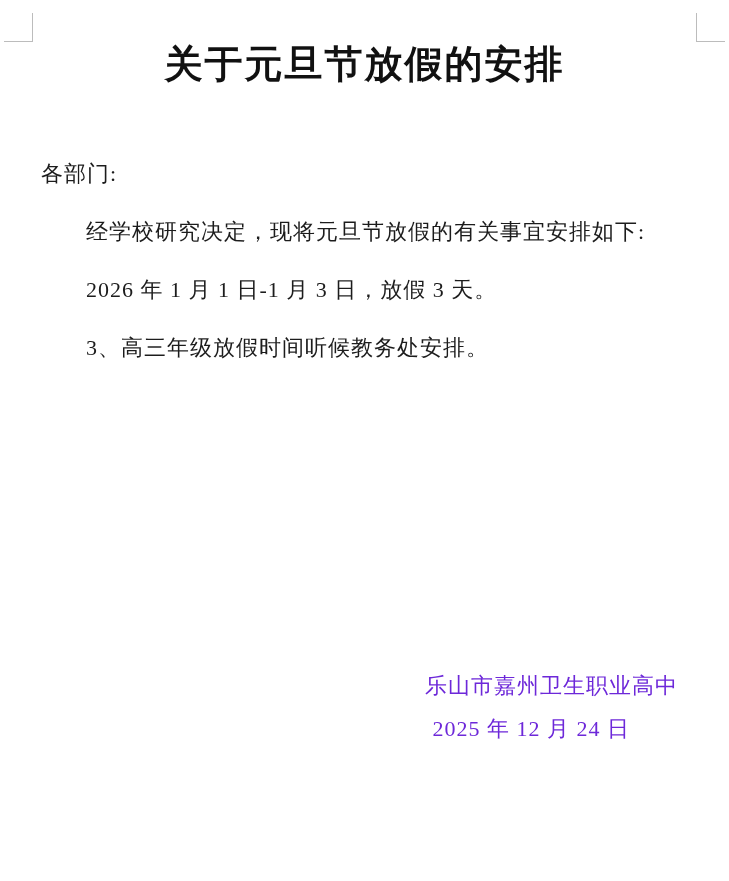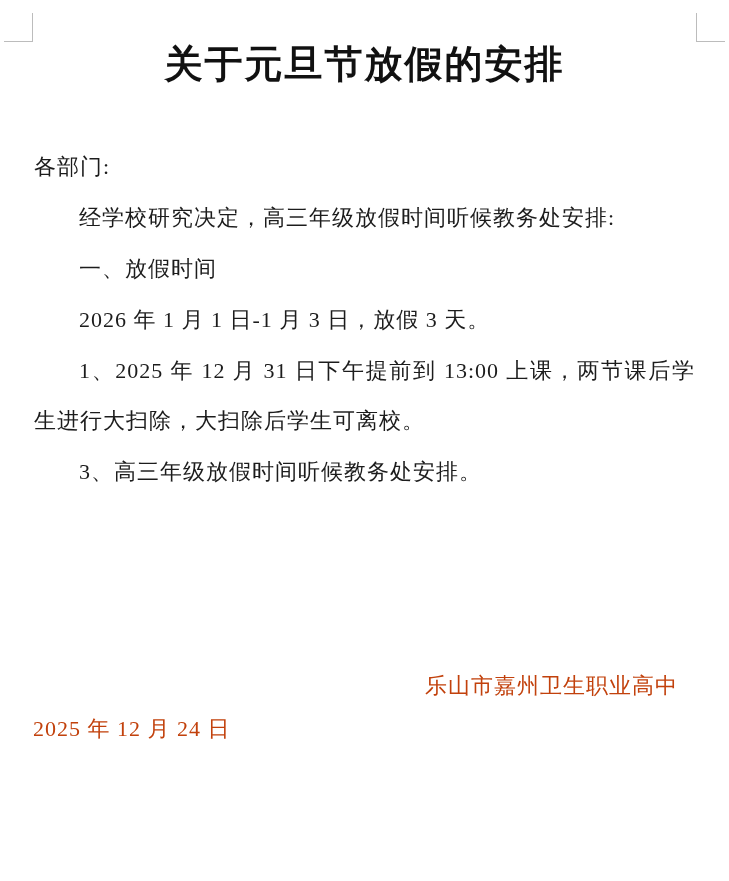--- a/index.html
+++ b/index.html
@@ -49,60 +49,59 @@
     position: absolute;
     top: 141px;
     left: 33px;
     width: 663px;
     font-size: 22px;
     line-height: 50px;
     letter-spacing: 1px;
     color: #1c1c1c;
   }
   .doc-body p {
-    margin: 1px;
+    margin: 8px;
     text-align: justify;
   }
   .doc-body p.indent {
     text-indent: 45px;
   }
   .signature-block {
     position: absolute;
     top: 664px;
     left: 33px;
     width: 663px;
     font-size: 22px;
     line-height: 43px;
     letter-spacing: 1px;
-    color: #c2410c;
+    color: #6d28d9;
   }
   .sig-school {
     text-align: right;
     padding-right: 18px;
   }
   .sig-date {
+    text-align: right;
     padding-right: 66px;
   }
 </style>
 </head>
 <body>
 
 <div>
 
   <div class="crop tl"></div>
   <div class="crop tr"></div>
 
   <h1 class="doc-title">关于元旦节放假的安排</h1>
 
   <div class="doc-body">
     <p>各部门:</p>
-    <p class="indent">经学校研究决定，高三年级放假时间听候教务处安排:</p>
-    <p class="indent">一、放假时间</p>
+    <p class="indent">经学校研究决定，现将元旦节放假的有关事宜安排如下:</p>
     <p class="indent">2026 年 1 月 1 日-1 月 3 日，放假 3 天。</p>
-    <p class="indent">1、2025 年 12 月 31 日下午提前到 13:00 上课，两节课后学生进行大扫除，大扫除后学生可离校。</p>
     <p class="indent">3、高三年级放假时间听候教务处安排。</p>
   </div>
 
   <div class="signature-block">
     <div class="sig-school">乐山市嘉州卫生职业高中</div>
     <div class="sig-date">2025 年 12 月 24 日</div>
   </div>
 
 </div>
 

